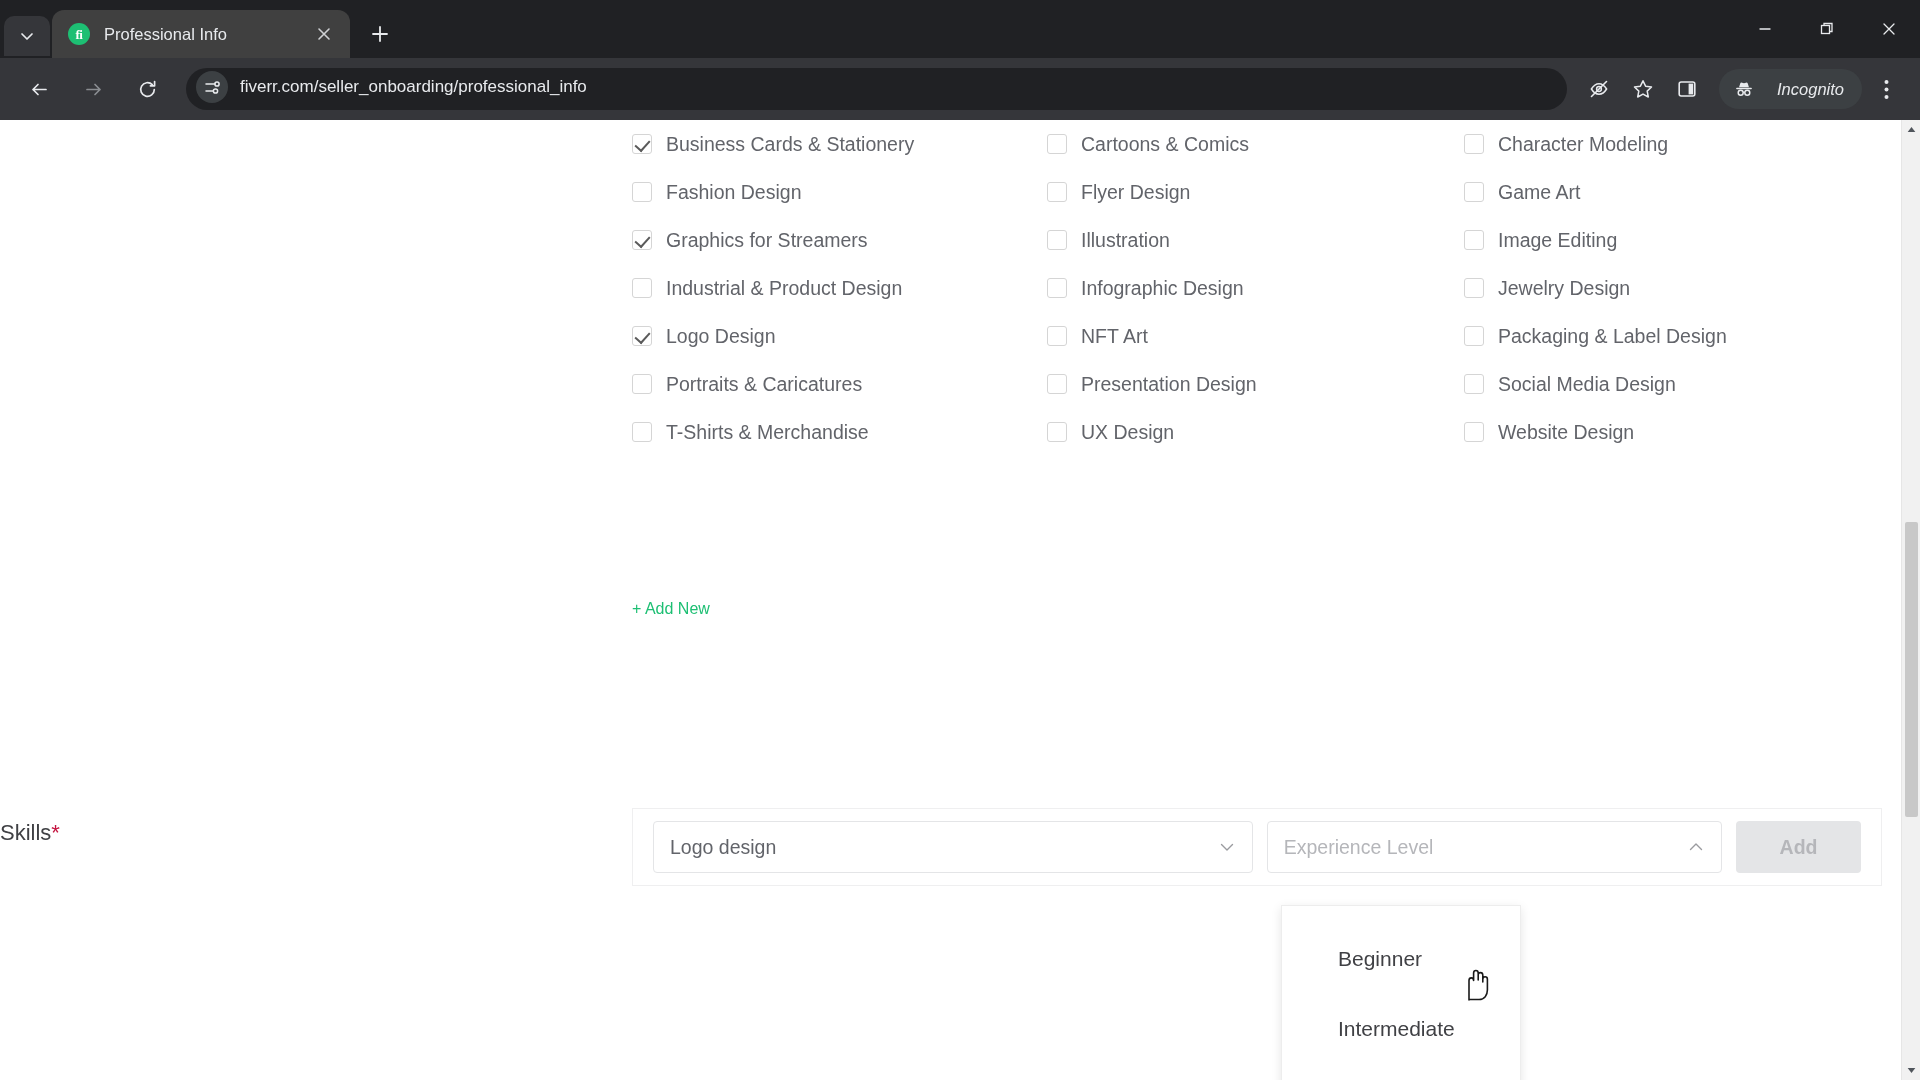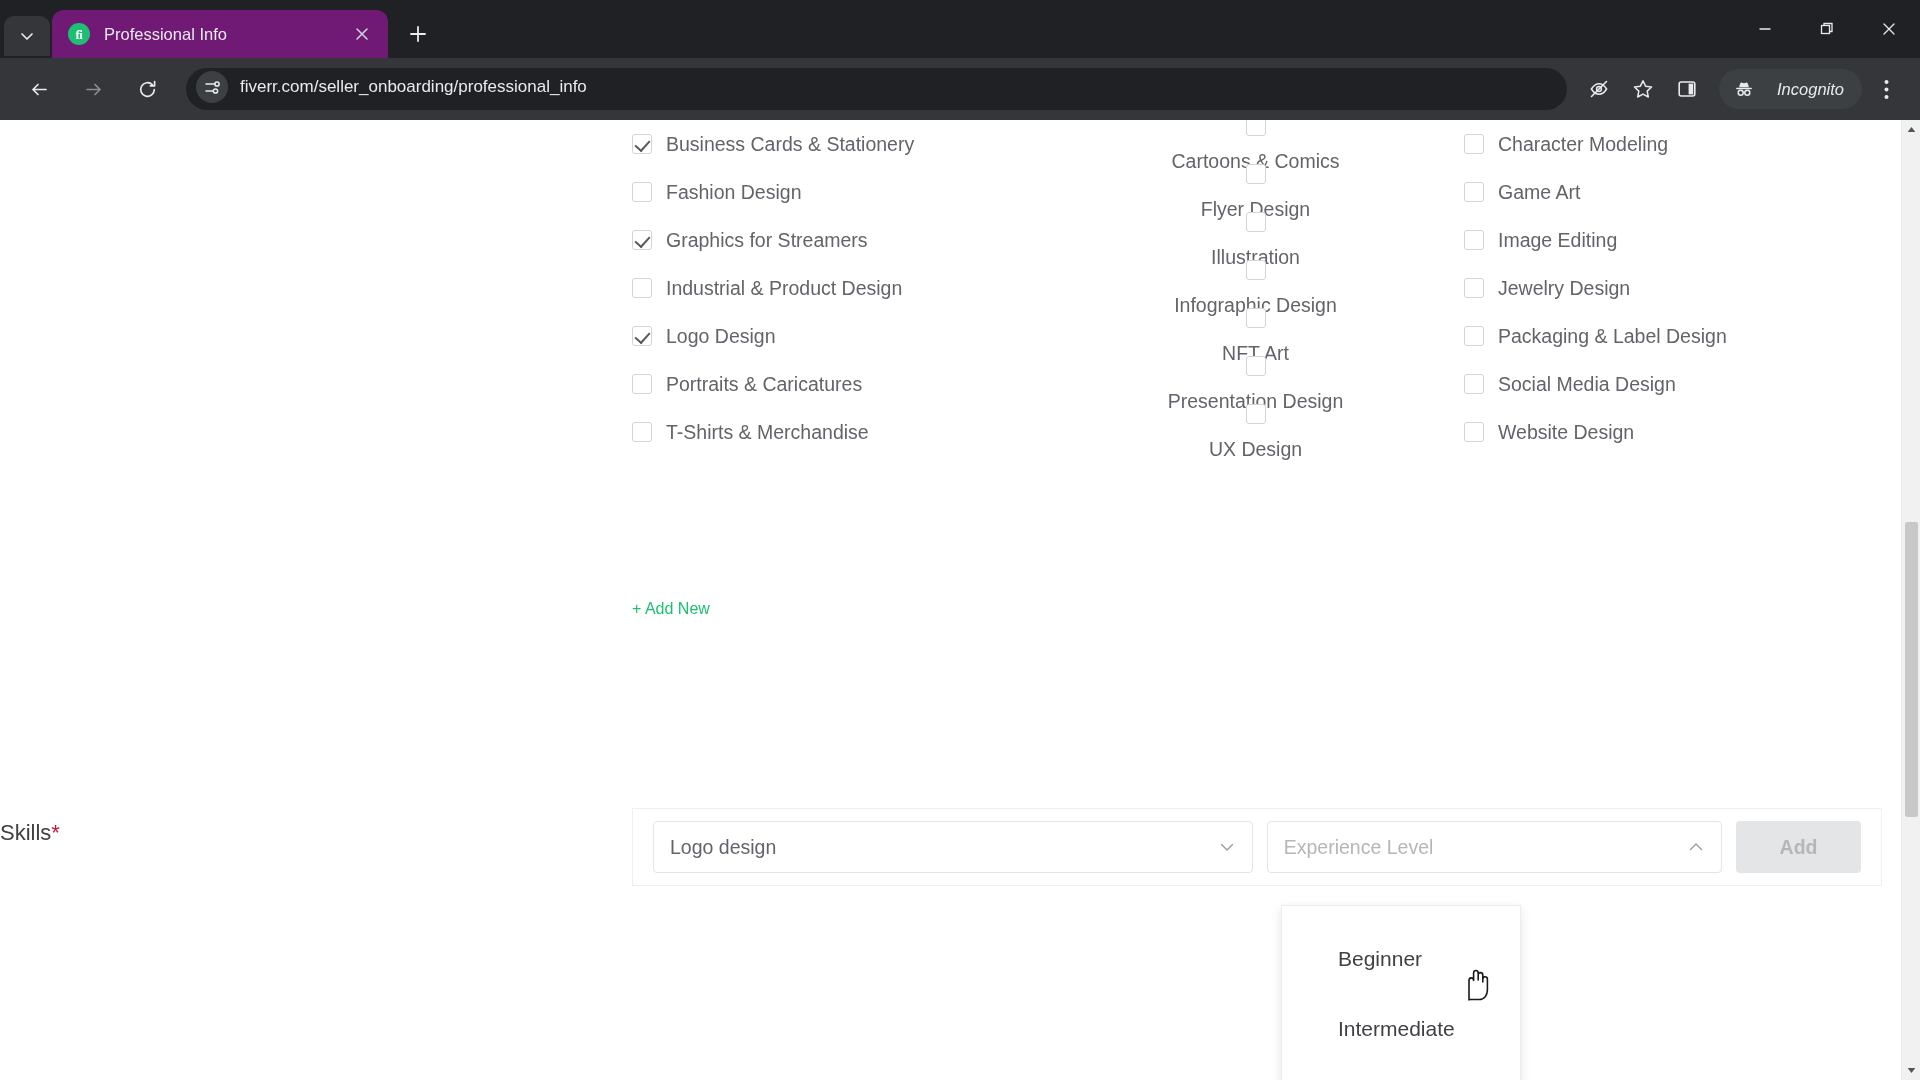--- a/index.html
+++ b/index.html
@@ -17,21 +17,21 @@
     height: 58px; background: #202124; display: flex; align-items: flex-end;
     position: relative; flex: 0 0 58px;
   }
   .tab-search {
     width: 46px; height: 40px; margin-left: 4px; margin-bottom: 2px;
     background: #35363a; border-radius: 10px 10px 0 0;
     display: flex; align-items: center; justify-content: center;
   }
   .tab-search svg { display:block; }
   .tab {
-    height: 48px; width: 336px; background: #701a75;
+    height: 48px; width: 298px; background: #404040;
     border-radius: 12px 12px 0 0; display: flex; align-items: center;
     padding: 0 12px 0 16px; margin-left: 2px; position: relative;
   }
   .tab-favicon {
     width: 22px; height: 22px; border-radius: 50%;
     background: #1dbf73; flex: 0 0 22px; display:flex;
     align-items:center; justify-content:center; margin-right: 14px;
   }
   .tab-favicon span { color:#fff; font-size: 13px; font-weight: 700; line-height:1;
     font-family:"Liberation Serif", serif; letter-spacing:-0.5px; }
@@ -78,21 +78,21 @@
 
   
   .content { position: relative; width: 100%; height: 100%; }
 
   .checkgrid {
     position: absolute; left: 632px; top: 0px; width: 1240px;
   }
   .cg-row { display: flex; height: 48px; align-items: center; }
   .cg-cell { display: flex; align-items: center; gap: 14px; }
   .cg-cell.c1 { width: 415px; }
-  .cg-cell.c2 { width: 417px; flex-direction: column; }
+  .cg-cell.c2 { width: 417px; }
   .cg-cell.c3 { width: 400px; }
   .cbox {
     width: 20px; height: 20px; border: 1.6px solid #d5d5d5; border-radius: 3px;
     background:#fff; flex: 0 0 20px; position: relative;
   }
   .cbox.checked::after {
     content: ""; position: absolute; left: 5px; top: 2px;
     width: 7px; height: 12px; border: solid #5a5a5a;
     border-width: 0 2px 2px 0; transform: rotate(42deg);
   }

